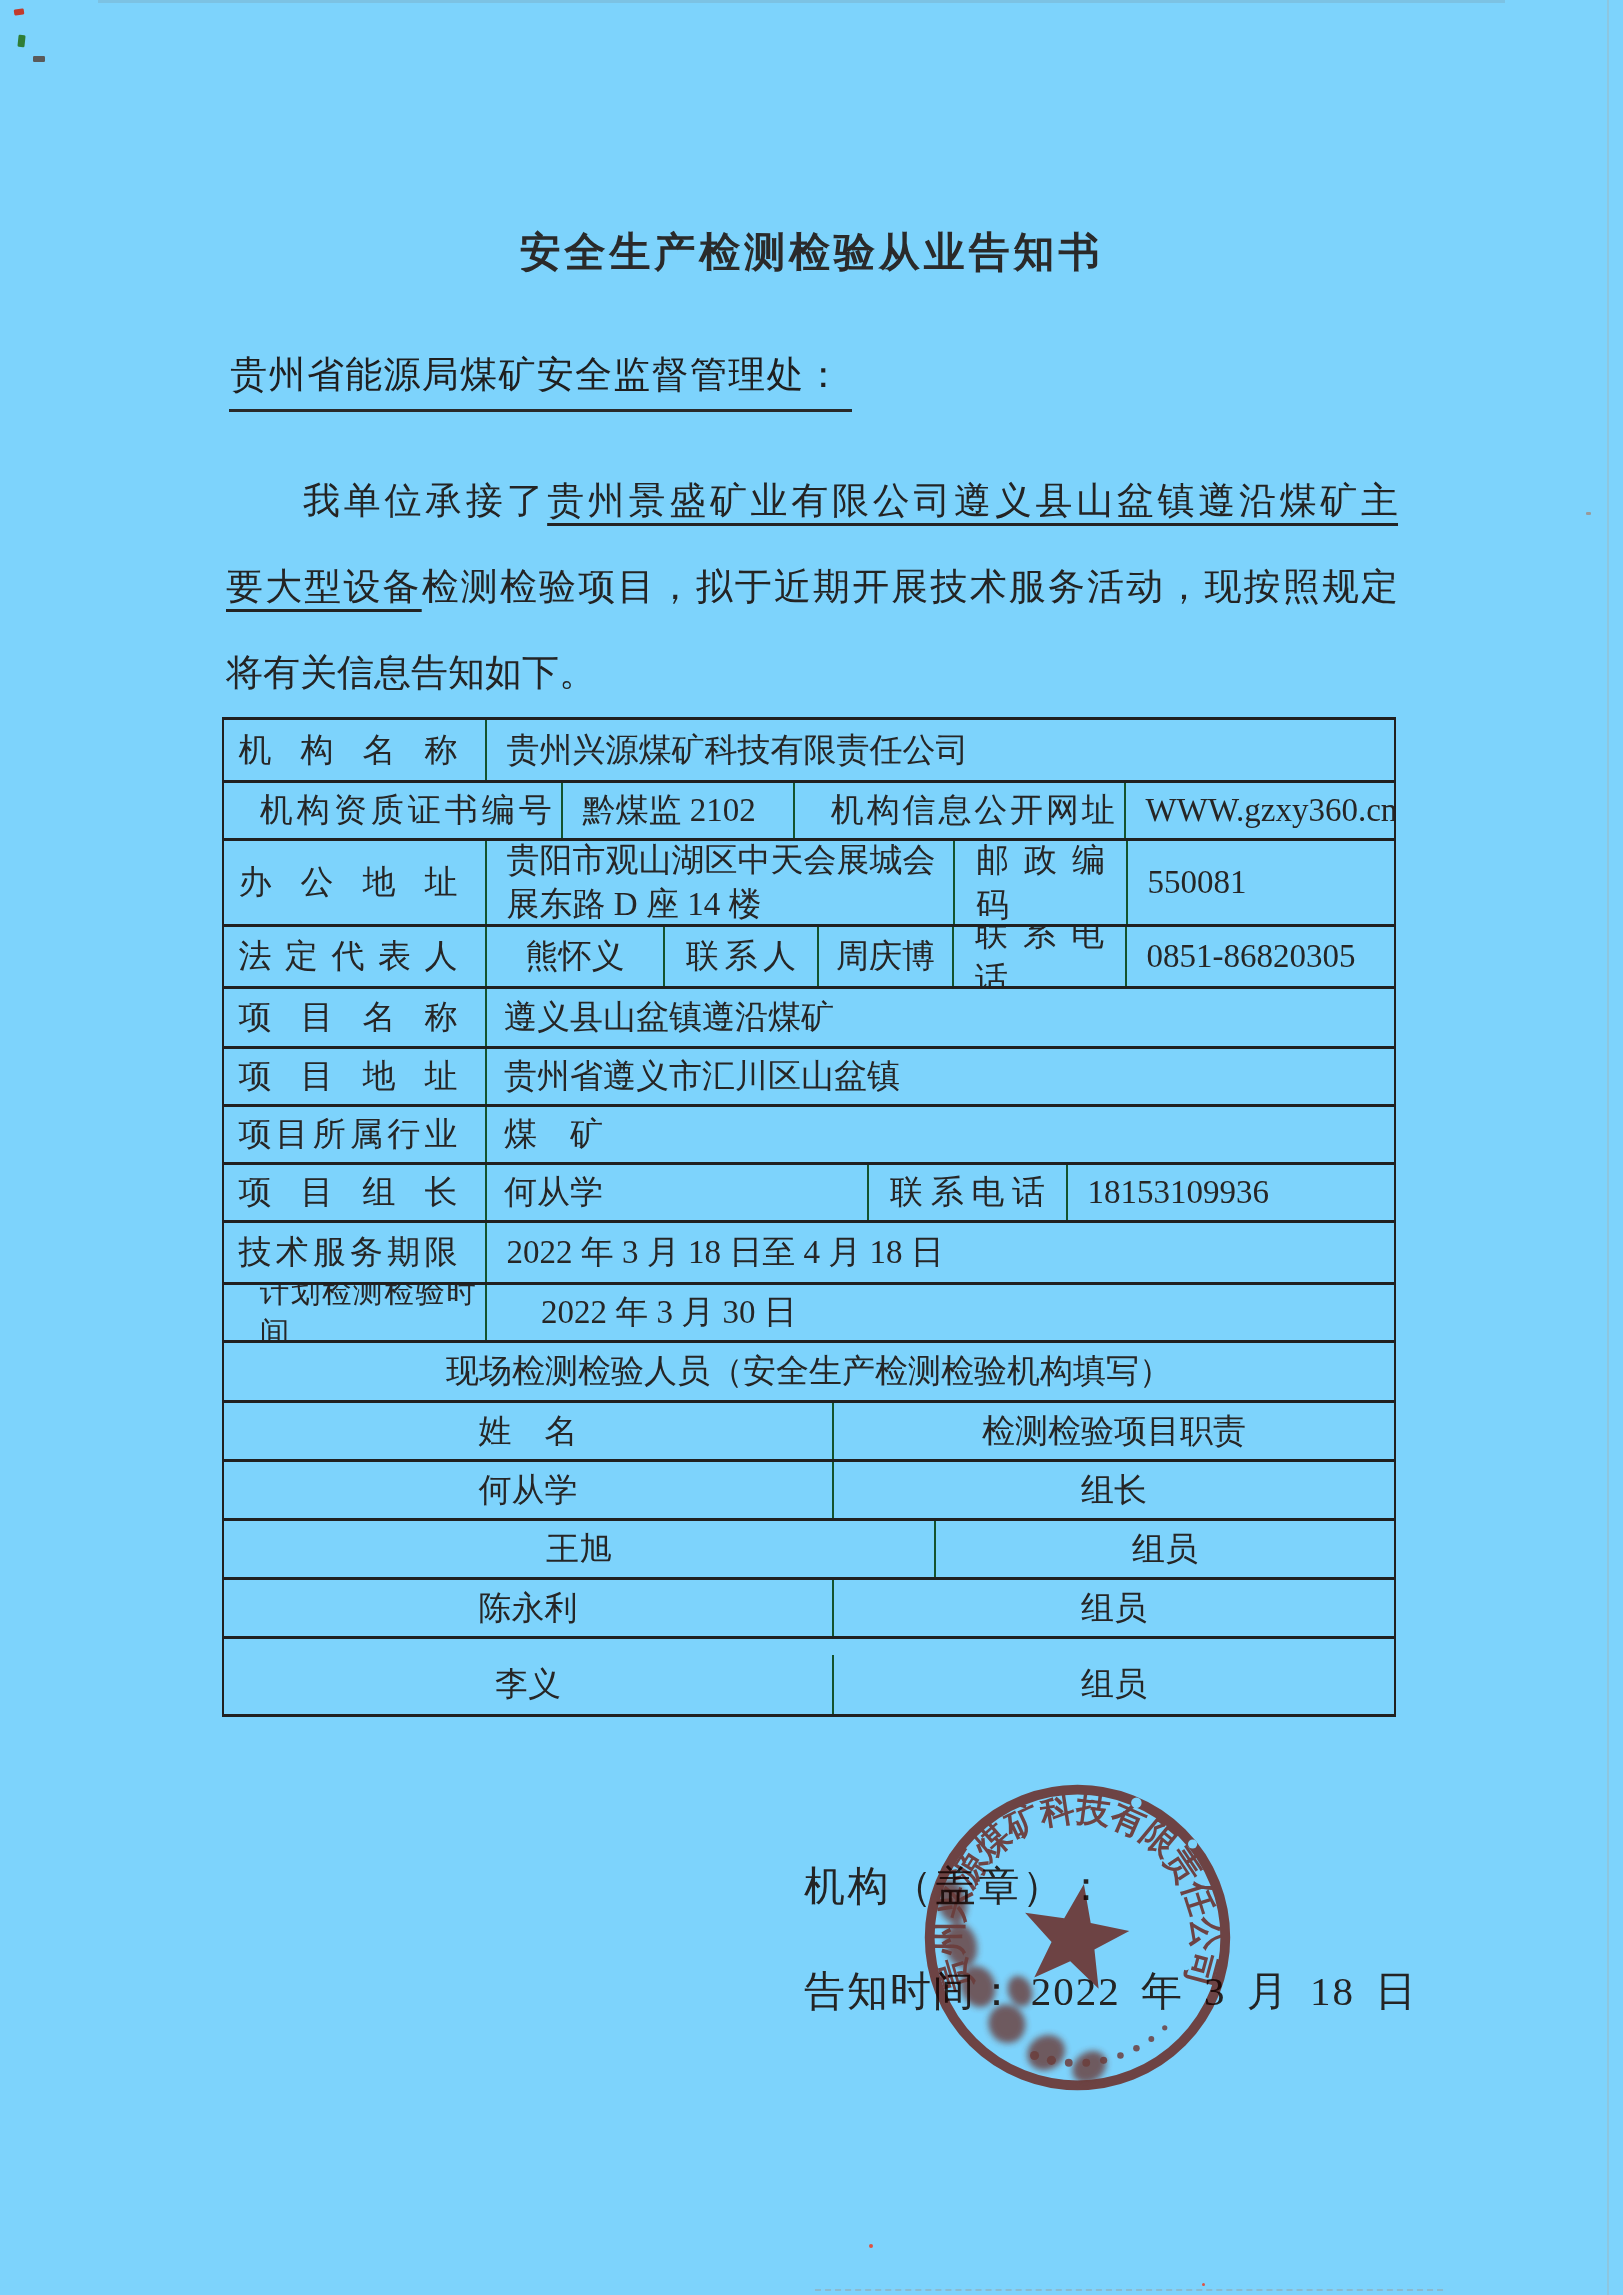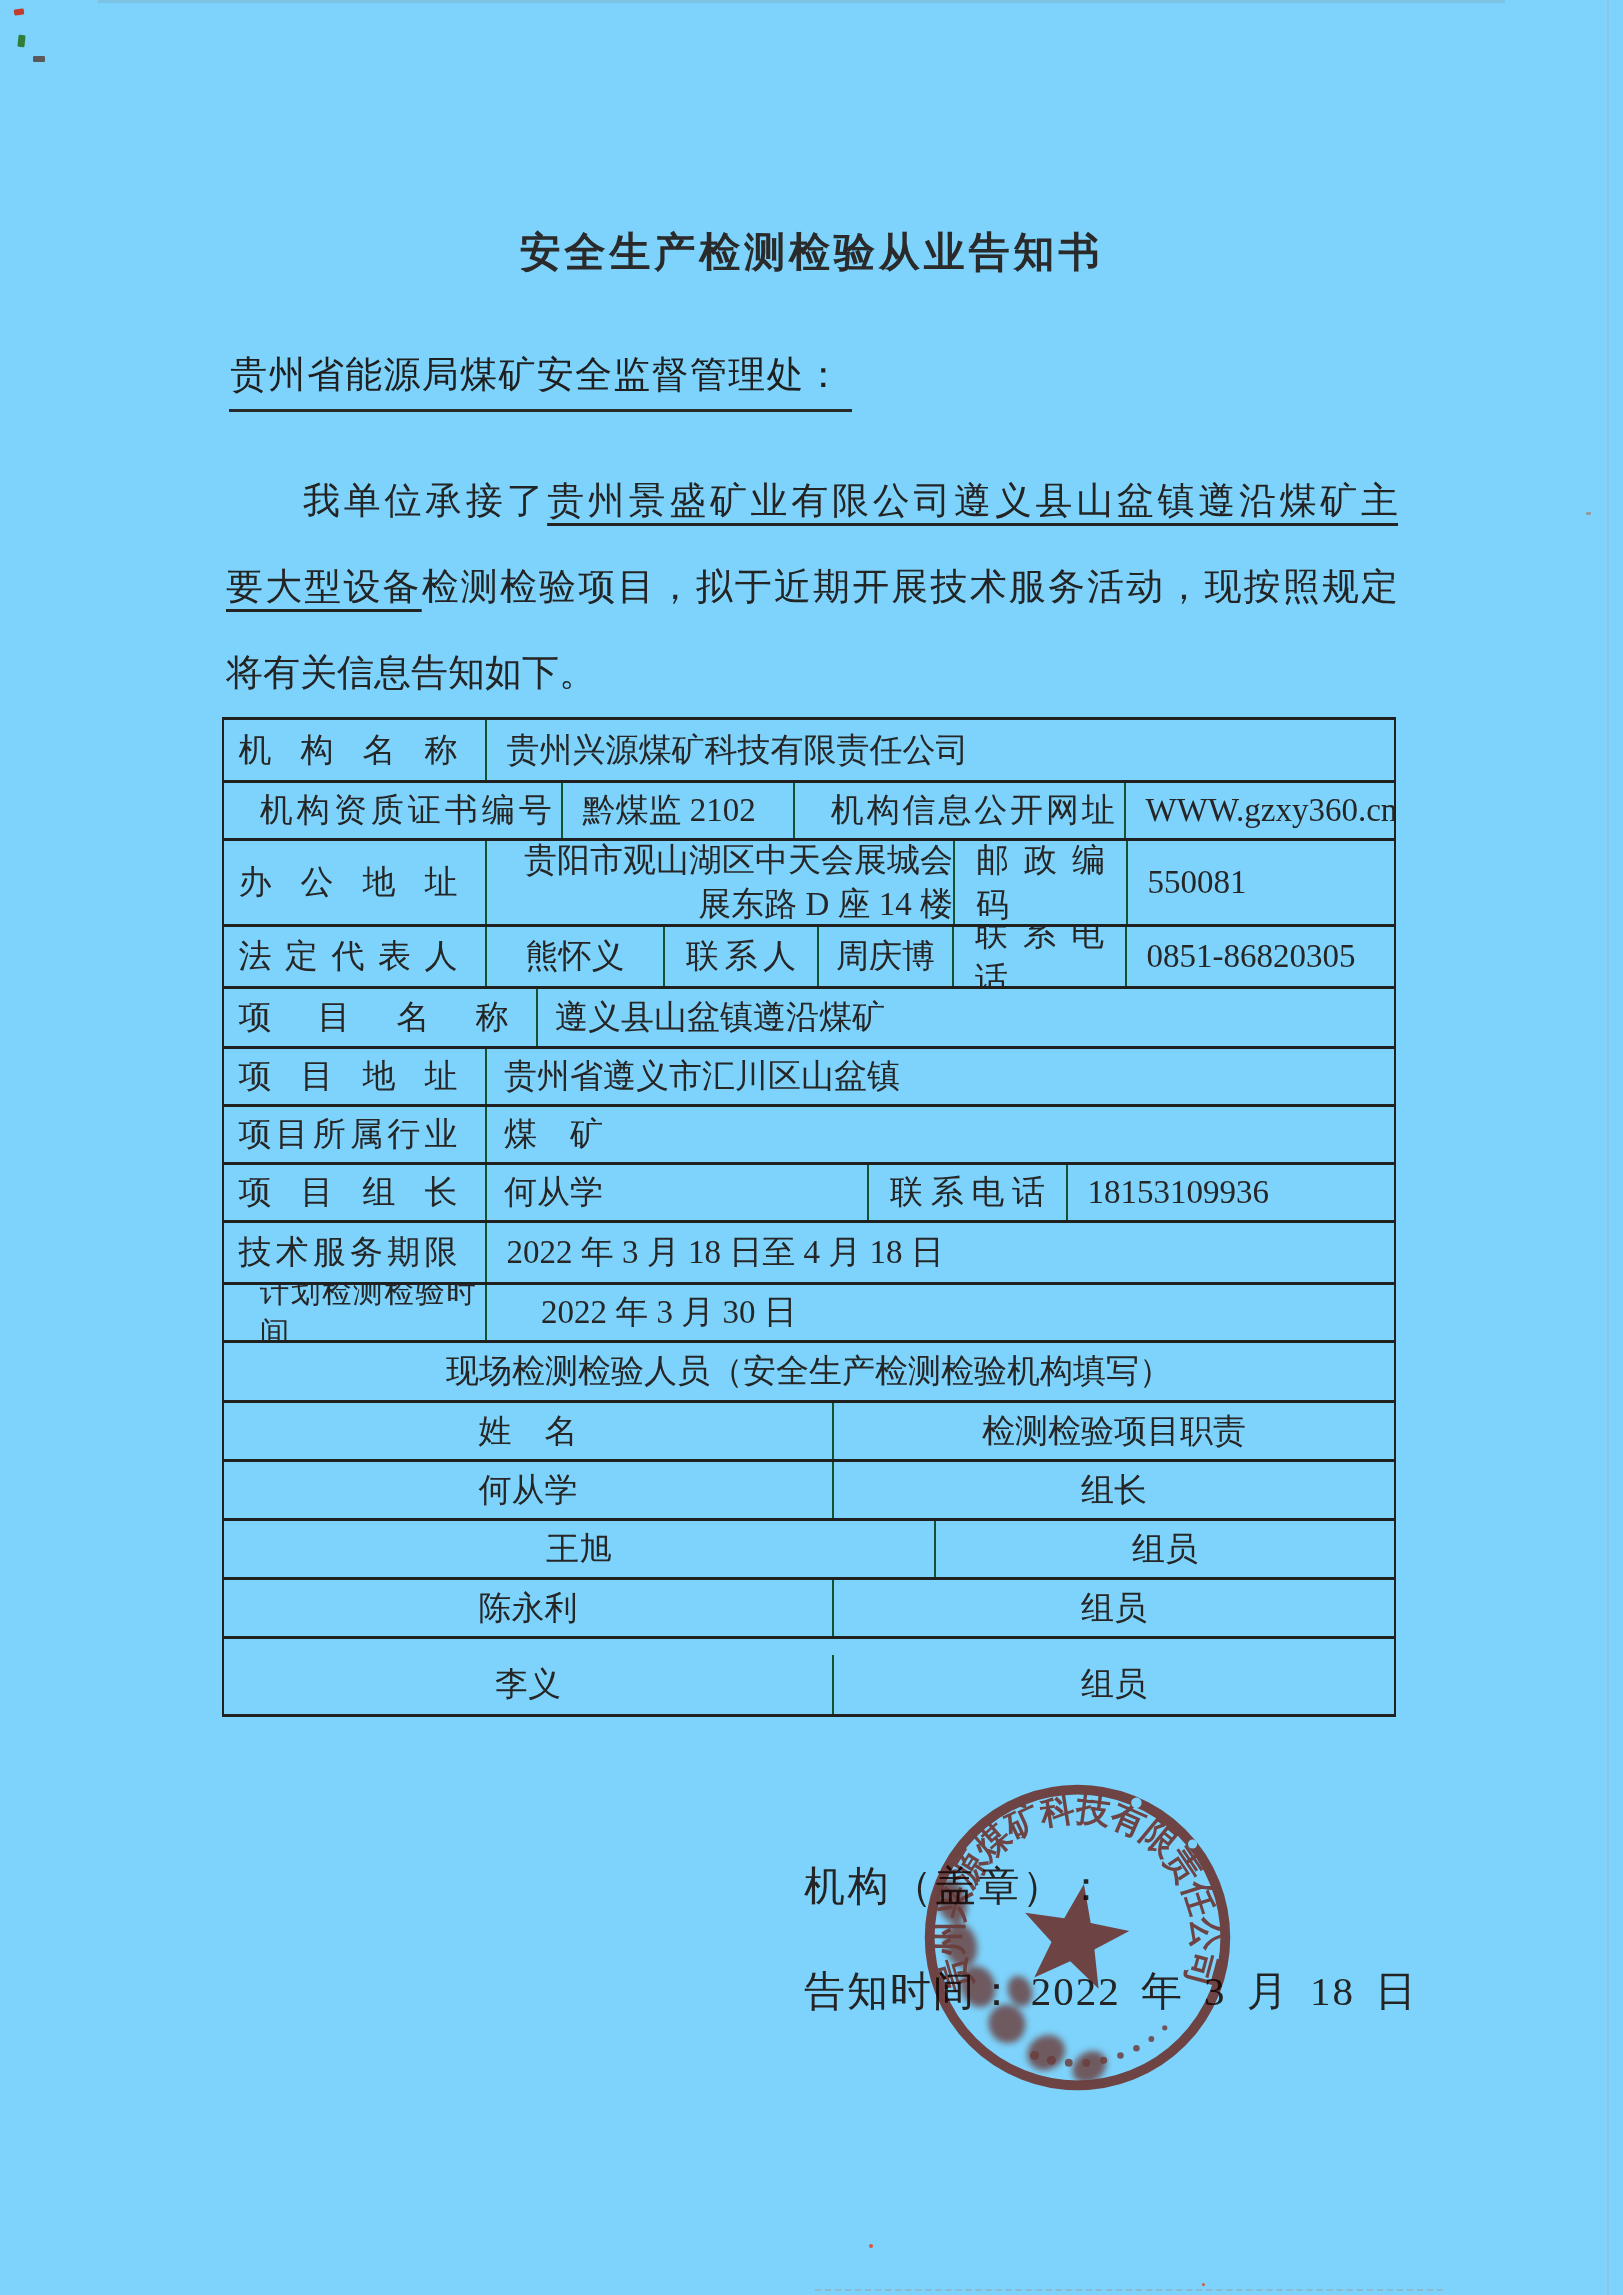--- a/index.html
+++ b/index.html
@@ -35,21 +35,21 @@
   .cell:last-child{border-right:none;}
   .ct{width:100%;}
   .jl{text-align:justify; text-align-last:justify; padding:0 27.5px 0 14.4px;}
   .jl2{text-align:justify; text-align-last:justify; padding:0 21px;}
   .jl-tight{text-align:justify; text-align-last:justify; padding:0 9.2px 0 11.8px;margin-left:24px;}
   .small{font-size:29.5px;}
   .val{padding-left:19.6px;}
   .val-sm{padding-left:17px;}
   .val-deep{padding-left:54px;}
   .cen{text-align:center;}
-  .pre{white-space:pre-line; line-height:1.32;text-align:right;}
+  .pre{white-space:pre-line; line-height:1.32;}
   .flex1{flex:1;}
   
   .seal-line{position:absolute; left:804px; top:1859px; font-size:41px; letter-spacing:2.6px; color:#242424;}
   .date-line{position:absolute; left:804px; top:1964px; font-size:41px; letter-spacing:2px; color:#242424; word-spacing:7.9px;}
   .date-line .dt{margin-left:11.8px;}
   
   .stamp{position:absolute; left:914px; top:1774px; width:327px; height:327px;
          mix-blend-mode:multiply; opacity:.93;}
   
   .art{position:absolute;}
@@ -144,21 +144,21 @@
         </div>
       <div class="cell" style="width:173px">
           <div class="ct jl2">联系电话</div>
         </div>
       <div class="cell flex1">
           <div class="ct val">0851-86820305</div>
         </div>
     </div>
 
     <div class="trow" style="height:60px">
-      <div class="cell" style="width:314px">
+      <div class="cell" style="width:263px">
           <div class="ct jl">项目名称</div>
         </div>
       <div class="cell flex1">
           <div class="ct val-sm">遵义县山盆镇遵沿煤矿</div>
         </div>
     </div>
 
     <div class="trow" style="height:58px">
       <div class="cell" style="width:263px">
           <div class="ct jl">项目地址</div>

